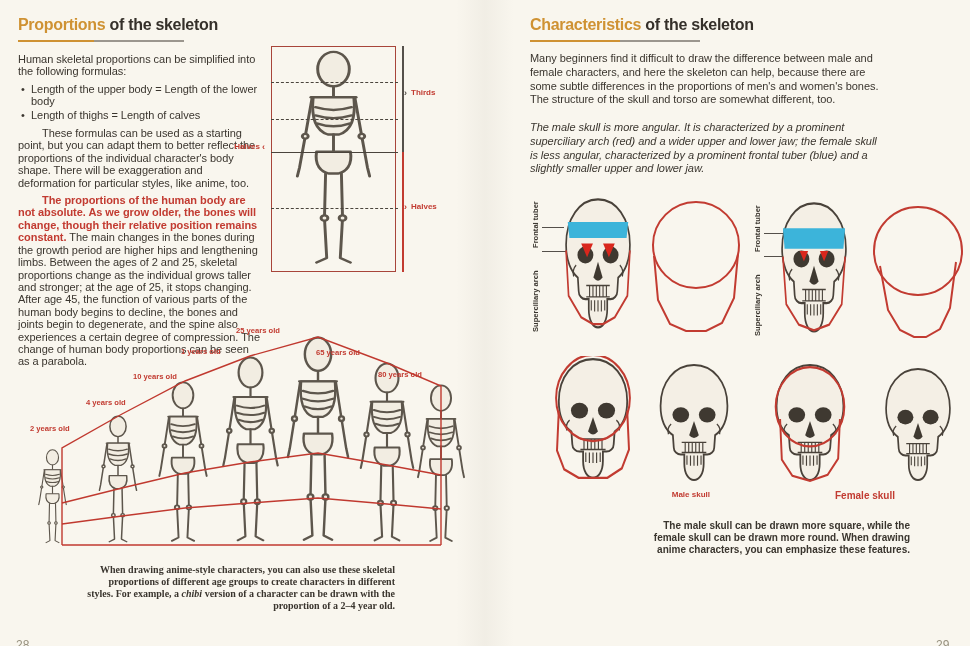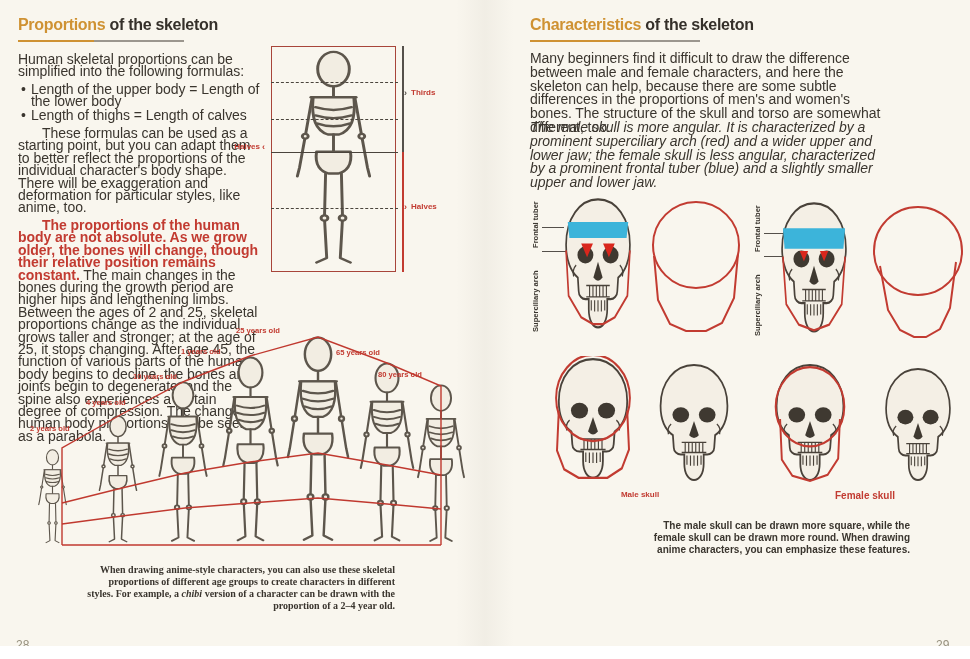--- a/index.html
+++ b/index.html
@@ -6,21 +6,21 @@
   body{font-family:"Liberation Sans","DejaVu Sans",sans-serif;}
   .spread{position:relative;width:970px;height:646px;background:#f9f6ee;overflow:hidden;color:#3a352e;}
   .gutter{position:absolute;left:47%;top:0;width:6%;height:100%;
           background:linear-gradient(90deg,rgba(0,0,0,0) 0%,rgba(90,80,60,0.05) 50%,rgba(0,0,0,0) 100%);}
   
   .h1{position:absolute;font-size:16px;font-weight:bold;letter-spacing:-0.3px;color:#35302a;white-space:nowrap;}
   .h1 .hl{color:#cf9233;}
   .rule{position:absolute;height:2px;background:#9b968e;}
   .rule .ro{position:absolute;left:0;top:0;height:2px;background:#cf9233;}
   
-  .col{position:absolute;font-size:14px;line-height:12.4px;letter-spacing:-0.05px;color:#3a352e;}
+  .col{position:absolute;font-size:11px;line-height:12.4px;letter-spacing:-0.05px;color:#3a352e;}
   .col p{margin:0 0 5px 0;}
   .indent{text-indent:24px;}
   .em-red{color:#c23b31;font-weight:bold;}
   ul.blist{margin:2px 0 6px 0;padding:0 0 0 13px;list-style:none;}
   ul.blist li{position:relative;margin:0 0 1px 0;}
   ul.blist li::before{content:"•";position:absolute;left:-10px;top:0;color:#3a352e;}
   .subhead{position:absolute;font-size:11.5px;font-weight:bold;color:#cf9233;letter-spacing:-0.2px;white-space:nowrap;}
   
   .redlab{position:absolute;font-size:7.6px;font-weight:bold;color:#c23b31;white-space:nowrap;}
   .caption{position:absolute;font-size:10px;font-weight:bold;line-height:12px;text-align:right;color:#3a352e;}
@@ -136,21 +136,21 @@
         <polyline points="42,178 102,163 165,148 230,137 298,128 367,140 421,150"></polyline>
         <polyline points="42,199 102,191 165,183 230,178 298,173 367,179 421,184"></polyline>
         <line x1="42" y1="220" x2="421" y2="220"></line>
       </g>
     </svg>
     <span class="redlab" style="left:30px;top:424px;">2 years old</span>
     <span class="redlab" style="left:86px;top:398px;">4 years old</span>
     <span class="redlab" style="left:133px;top:372px;">10 years old</span>
     <span class="redlab" style="left:181px;top:347px;">1 years old</span>
     <span class="redlab" style="left:236px;top:326px;">25 years old</span>
-    <span class="redlab" style="left:316px;top:348px;margin-left:20px;">65 years old</span>
+    <span class="redlab" style="left:316px;top:348px;">65 years old</span>
     <span class="redlab" style="left:378px;top:370px;">80 years old</span>
   </div>
 
   <div class="caption" style="left:85px;top:564px;width:310px;font-family:Liberation Serif, serif;"><span>When drawing anime-style characters, you can also use these skeletal proportions of different age groups to create characters in different styles. For example, a </span><i>chibi</i><span> version of a character can be drawn with the proportion of a 2–4 year old.</span></div>
 
   <div class="pagenum" style="left:16px;top:638px;">28</div>
 
   <div class="h1" style="left:530px;top:16px;">
     <span class="hl">Characteristics</span><span> of the skeleton</span>
   </div>
@@ -215,20 +215,20 @@
     <svg style="position:absolute;left:766px;top:362px;" width="88" height="122" viewBox="0 0 100 120" preserveAspectRatio="none">
       <use href="#skull"></use>
       <g fill="none" stroke="#c23b31" stroke-width="2.2">
         <circle cx="50" cy="44" r="39"></circle>
         <path d="M16 56 L18 96 L30 112 L50 117 L70 111 L82 95 L84 56"></path>
       </g>
     </svg>
     <svg style="position:absolute;left:876px;top:366px;" width="84" height="118" viewBox="0 0 100 120" preserveAspectRatio="none">
         <use href="#skull"></use>
       </svg>
-    <div class="redlab" style="left:570px;top:490px;width:140px;text-align:center;font-size:8px;">Male skull</div>
+    <div class="redlab" style="left:570px;top:490px;width:140px;text-align:right;font-size:8px;">Male skull</div>
     <div class="redlab" style="left:795px;top:490px;width:140px;text-align:center;font-size:10px;">Female skull</div>
   </div>
 
   <div class="caption" style="left:630px;top:520px;width:280px;">The male skull can be drawn more square, while the female skull can be drawn more round. When drawing anime characters, you can emphasize these features.</div>
 
   <div class="pagenum" style="left:936px;top:638px;">29</div>
 </div>
 
 </body></html>

